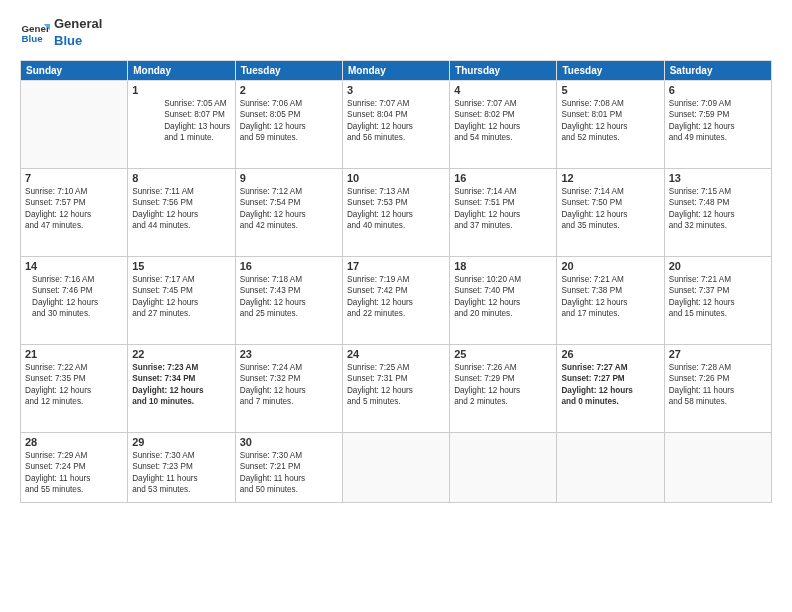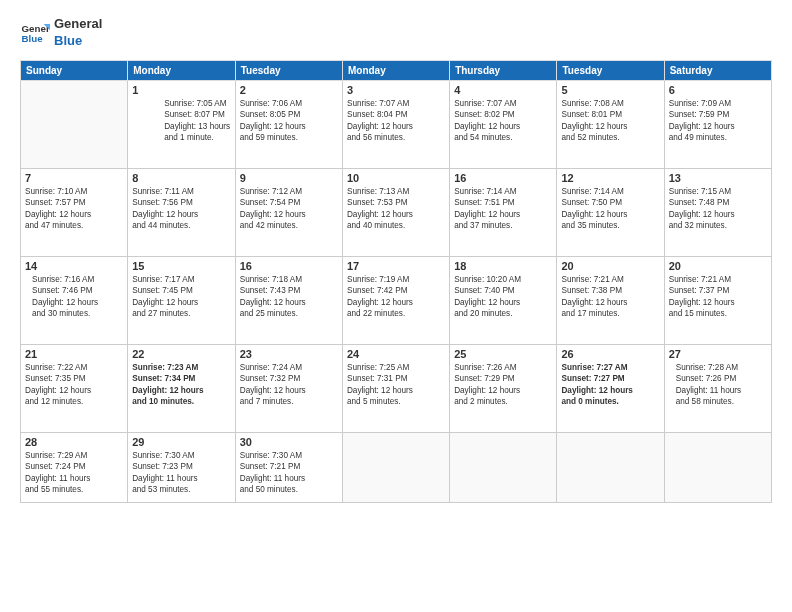--- a/index.html
+++ b/index.html
@@ -303,21 +303,21 @@
           </td>
           <td>
             <span class="day-number">26</span>
             <div class="day-info" style="white-space: pre-line; font-weight: bold;">Sunrise: 7:27 AM
 Sunset: 7:27 PM
 Daylight: 12 hours
 and 0 minutes.</div>
           </td>
           <td>
             <span class="day-number">27</span>
-            <div class="day-info" style="white-space: pre-line; margin-left: 7px;">Sunrise: 7:28 AM
+            <div class="day-info" style="white-space: pre-line;">Sunrise: 7:28 AM
 Sunset: 7:26 PM
 Daylight: 11 hours
 and 58 minutes.</div>
           </td>
         </tr>
         <tr class="last-row">
           <td>
             <span class="day-number">28</span>
             <div class="day-info" style="white-space: pre-line;">Sunrise: 7:29 AM
 Sunset: 7:24 PM

